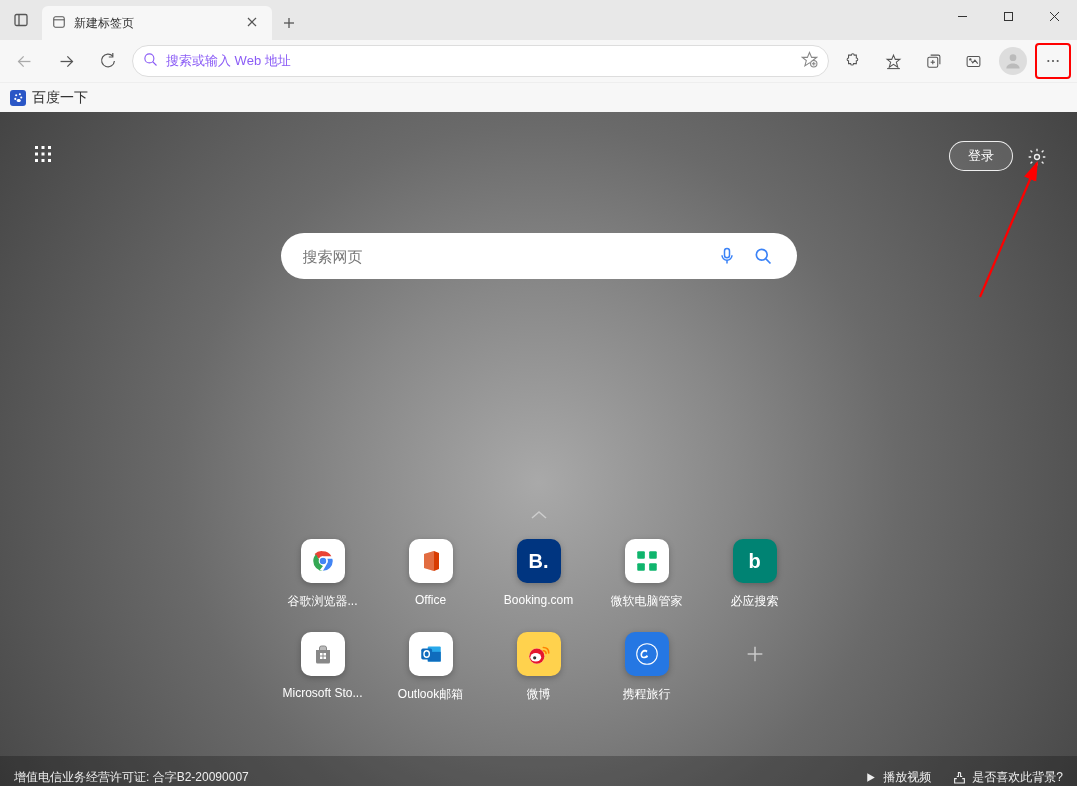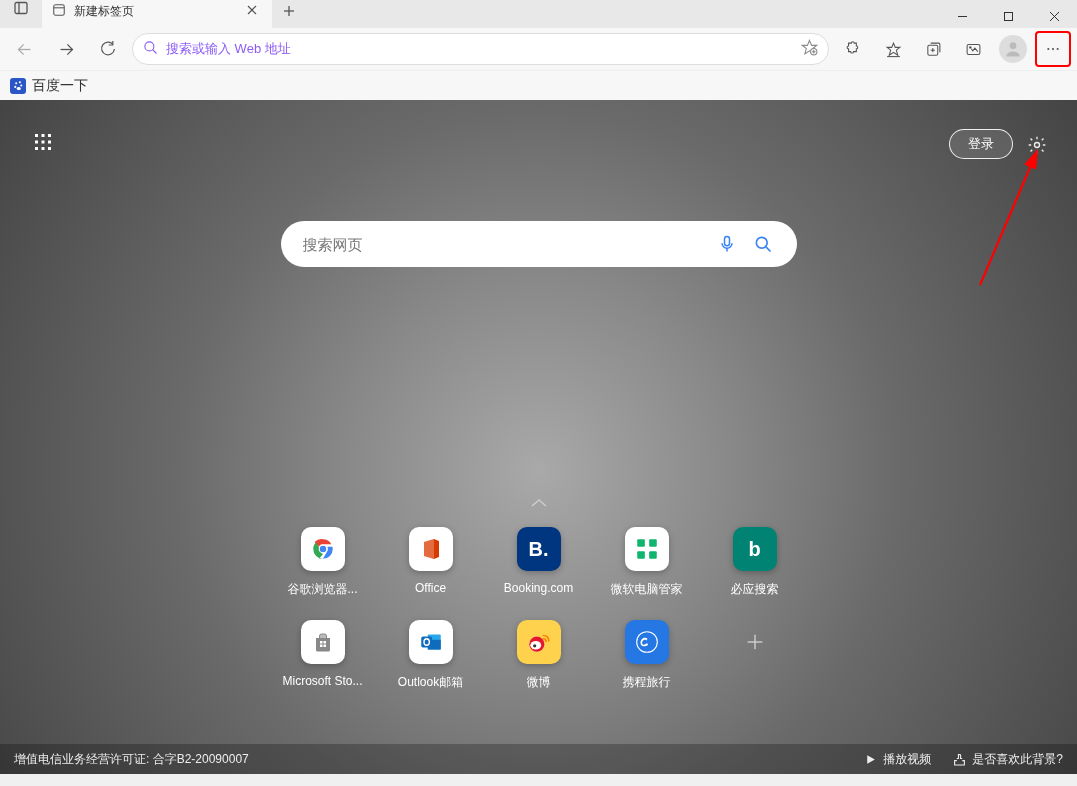--- a/index.html
+++ b/index.html
@@ -6,21 +6,21 @@
   body {
     font-family: "Segoe UI", "Microsoft YaHei", sans-serif;
     width: 1077px;
     height: 786px;
     overflow: hidden;
     background: #f0f0f0;
     position: relative;
   }
   
   .titlebar {
-    height: 28px;
+    height: 40px;
     background: #e8e8e8;
     display: flex;
     align-items: flex-end;
     position: relative;
   }
   .tab-actions-icon {
     width: 42px; height: 40px;
     display:flex; align-items:center; justify-content:center;
     color:#555;
   }
@@ -103,21 +103,21 @@
   .chevron-up { display:flex; justify-content:center; margin-top:230px; color:#ccc; }
   
   .tiles { margin-top:18px; display:grid; grid-template-columns: repeat(5, 108px); justify-content:center; column-gap:0; row-gap:22px; }
   .tile { width:108px; display:flex; flex-direction:column; align-items:center; gap:10px; cursor:pointer; }
   .tile-icon { width:44px; height:44px; border-radius:10px; background:#fff; display:flex; align-items:center; justify-content:center; font-size:20px; font-weight:bold; box-shadow:0 2px 6px rgba(0,0,0,0.25); }
   .tile-label { font-size:12px; color:#fff; text-align:center; max-width:100px; white-space:nowrap; overflow:hidden; text-overflow:ellipsis; }
   .add-tile .tile-icon-plain { width:44px; height:44px; display:flex; align-items:center; justify-content:center; color:#ccc; }
   
   .footer {
     position:absolute; bottom:0; left:0; right:0; height:30px;
-    display:flex; align-items:center; justify-content:space-between;
+    display:flex; align-items:flex-end; justify-content:space-between;
     padding:0 14px;
     background:rgba(0,0,0,0.25);
     font-size:12px; color:#eee;
   }
   .footer-right { display:flex; gap:22px; align-items:center; }
   .footer-link { display:flex; align-items:center; gap:6px; cursor:pointer; }
   
   .arrow-svg { position:absolute; top:45px; right:12px; pointer-events:none; }
 </style>
 </head>

